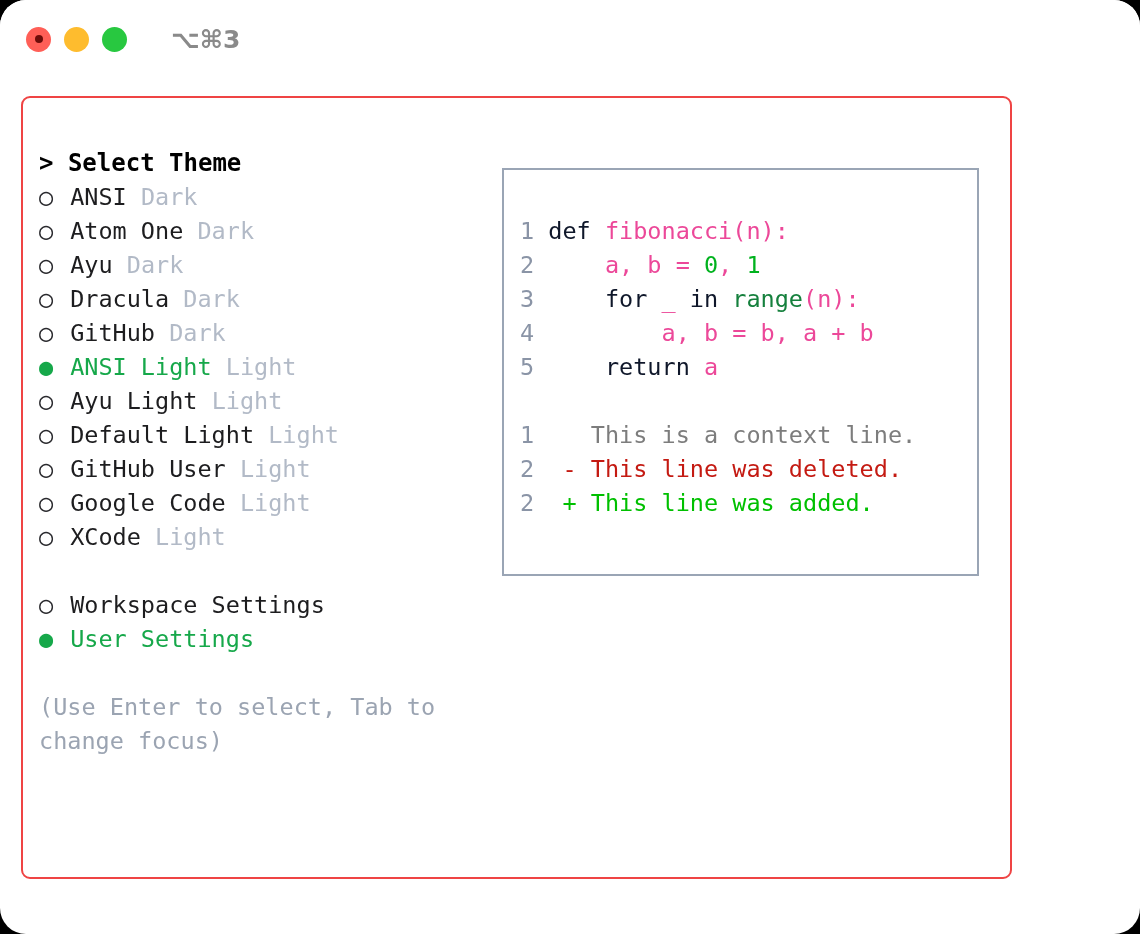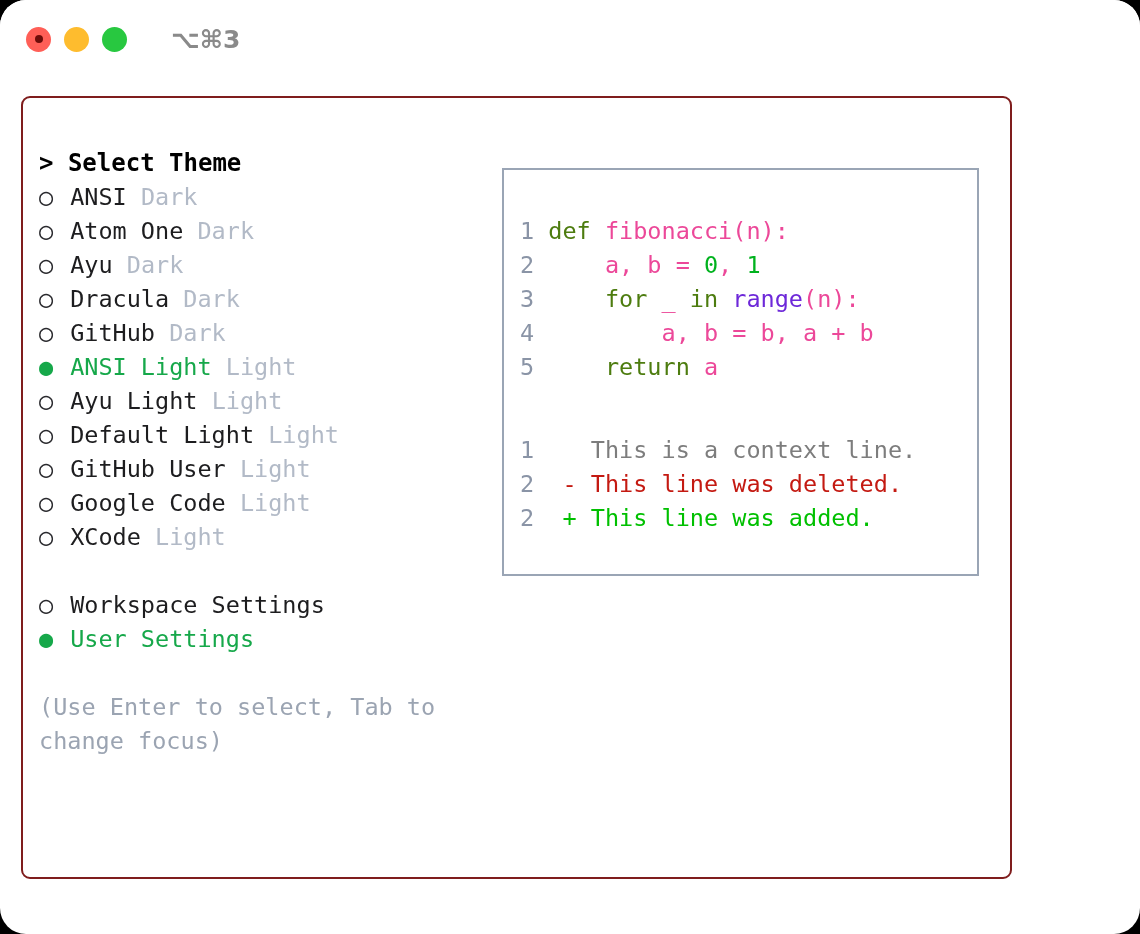--- a/index.html
+++ b/index.html
@@ -72,21 +72,21 @@
     white-space: pre;
   }
 
   
   .panel {
     position: absolute;
     left: 21px;
     top: 96px;
     width: 991px;
     height: 783px;
-    border: 2px solid #7f1d1d;
+    border: 2px solid #ef4444;
     border-radius: 9px;
     background: #ffffff;
     box-sizing: border-box;
   }
 
   .columns {
     position: absolute;
     left: 0; top: 0;
     width: 100%; height: 100%;
   }
@@ -169,33 +169,32 @@
   }
   .code {
     position: absolute;
     left: 16px;
     top: 44px;
     font-size: 23.5px;
     line-height: 34px;
     white-space: pre;
   }
   .code .ln   { color: #8a94a6; }
-  .code .kw   { color: #4d7c0f; }
+  .code .kw   { color: #0f172a; }
   .code .num  { color: #00b21e; }
-  .code .fn   { color: #6d28d9; }
+  .code .fn   { color: #15803d; }
   .code .id   { color: #ec4899; }
 
   .diff {
     position: absolute;
     left: 16px;
     top: 248px;
     font-size: 23.5px;
     line-height: 34px;
     white-space: pre;
-    margin-top: 15px;
   }
   .diff .ln  { color: #8a94a6; }
   .diff .ctx { color: #7d7d7d; }
   .diff .del { color: #c41a12; }
   .diff .add { color: #00c000; }
 </style>
 </head>
 <body>
 
 <div class="window">

